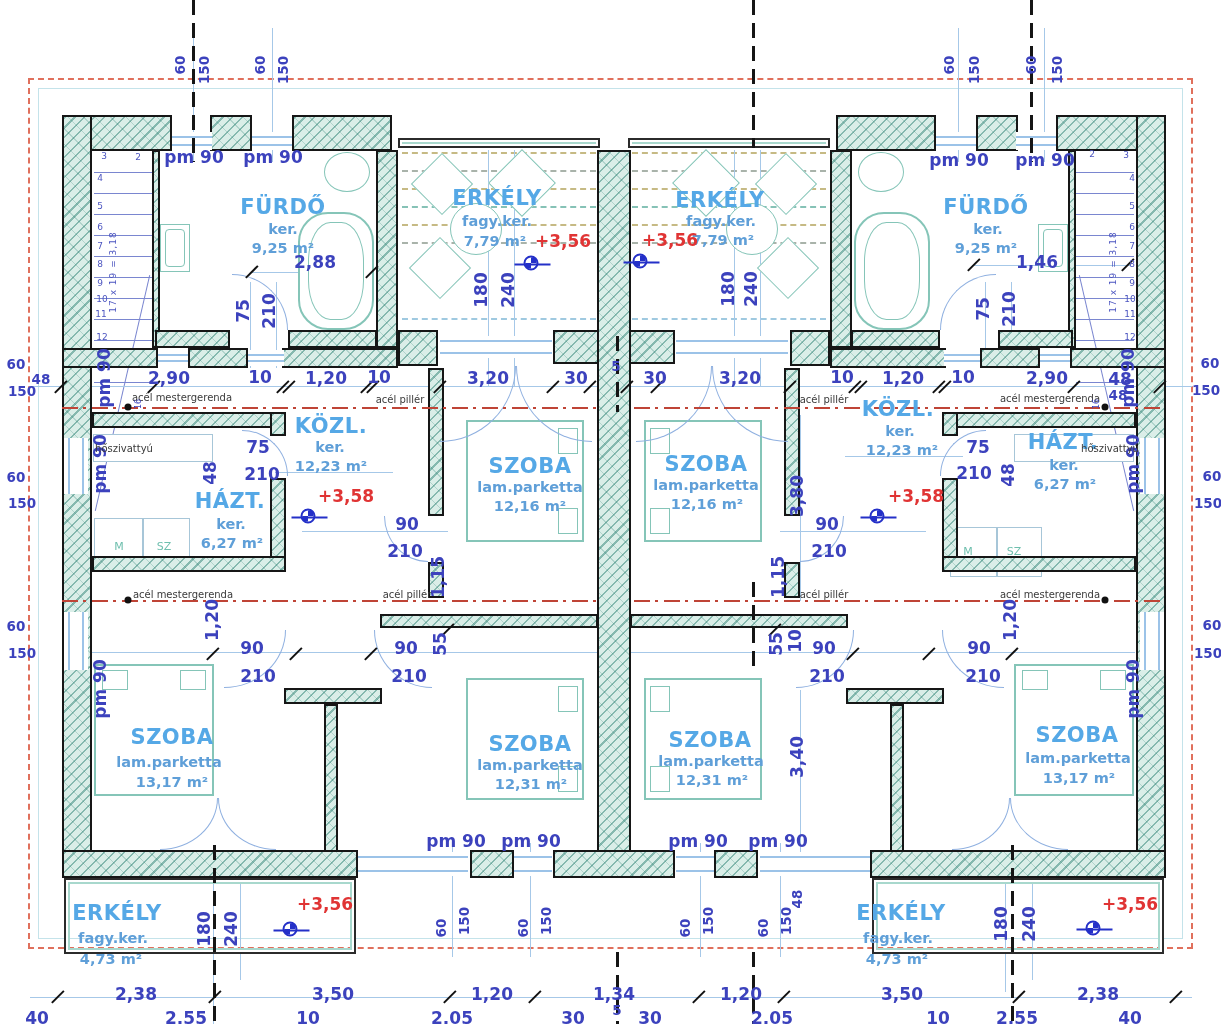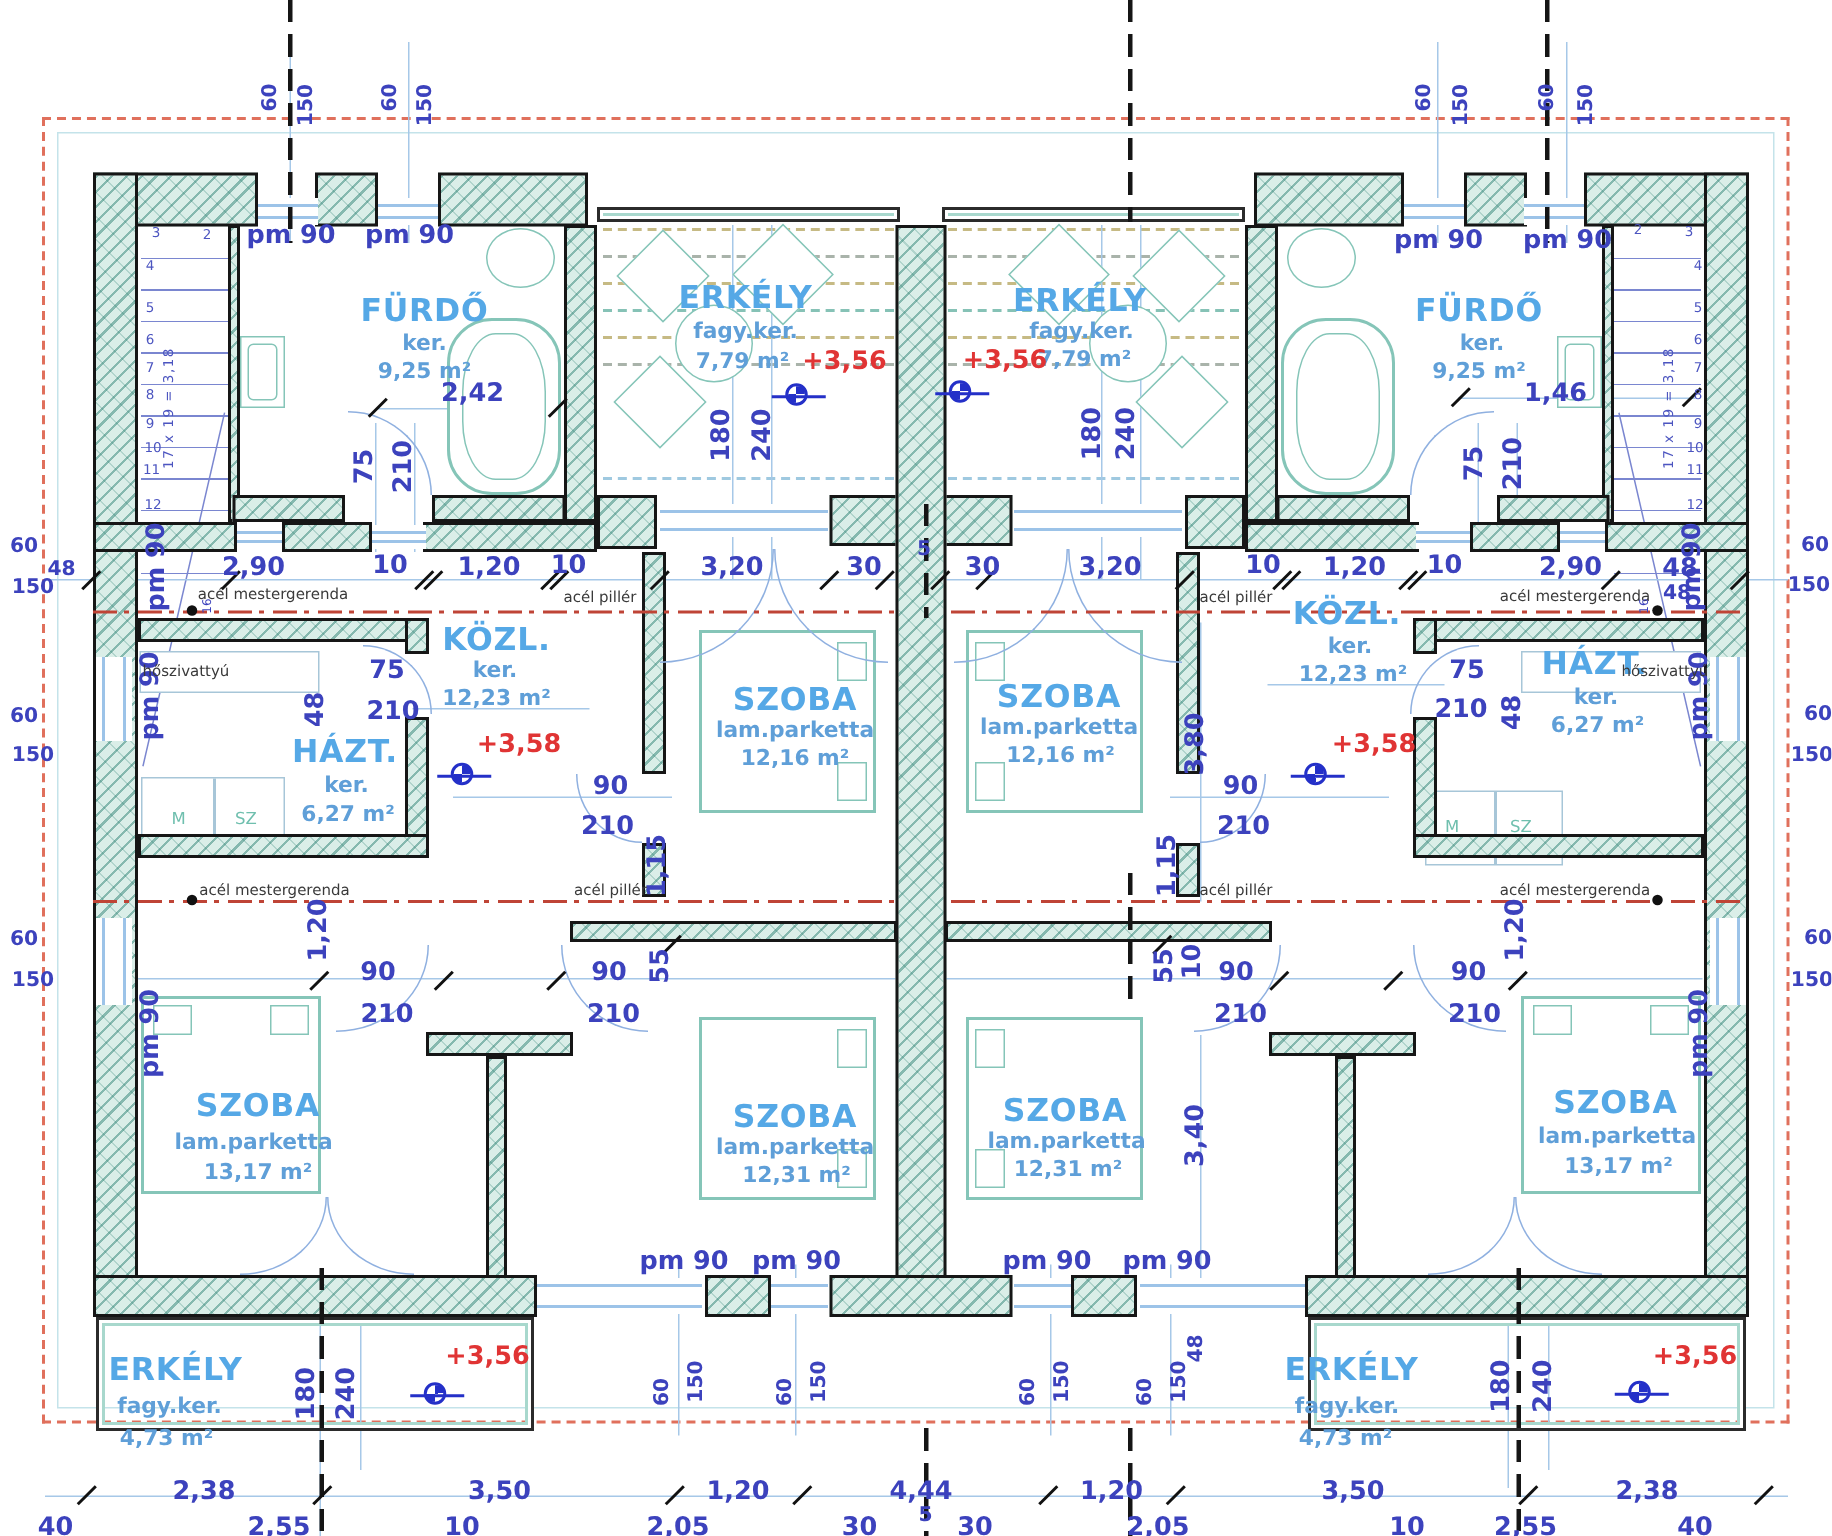--- a/index.html
+++ b/index.html
@@ -432,21 +432,21 @@
     <div class="lbl dim" style="left: 488px; top: 378px;">3,20</div>
     <div class="lbl dim" style="left: 576px; top: 378px;">30</div>
     <div class="lbl dim" style="left: 655px; top: 378px;">30</div>
     <div class="lbl dim" style="left: 740px; top: 378px;">3,20</div>
     <div class="lbl dim" style="left: 842px; top: 377px;">10</div>
     <div class="lbl dim" style="left: 903px; top: 378px;">1,20</div>
     <div class="lbl dim" style="left: 963px; top: 377px;">10</div>
     <div class="lbl dim" style="left: 1047px; top: 378px;">2,90</div>
     <div class="lbl dim" style="left: 1120px; top: 379px;">48</div>
     <div class="lbl dimS" style="left: 41px; top: 379px;">48</div>
-    <div class="lbl dim" style="left: 315px; top: 262px;">2,42</div>
+    <div class="lbl dim" style="left: 315px; top: 262px;">2,88</div>
     <div class="lbl dim" style="left: 1037px; top: 262px;">1,46</div>
     <div class="lbl dim r" style="left: 243px; top: 311px;">75</div>
     <div class="lbl dim r" style="left: 269px; top: 311px;">210</div>
     <div class="lbl dim r" style="left: 983px; top: 309px;">75</div>
     <div class="lbl dim r" style="left: 1009px; top: 309px;">210</div>
     <div class="lbl dim r" style="left: 481px; top: 290px;">180</div>
     <div class="lbl dim r" style="left: 508px; top: 290px;">240</div>
     <div class="lbl dim r" style="left: 728px; top: 289px;">180</div>
     <div class="lbl dim r" style="left: 751px; top: 289px;">240</div>
     <div class="lbl dimS" style="left: 16px; top: 364px;">60</div>
@@ -520,21 +520,21 @@
     <div class="lbl dimS r" style="left: 763px; top: 928px;">60</div>
     <div class="lbl dimS r" style="left: 786px; top: 921px;">150</div>
     <div class="lbl dimS r" style="left: 797px; top: 899px;">48</div>
     <div class="lbl dim r" style="left: 204px; top: 929px;">180</div>
     <div class="lbl dim r" style="left: 231px; top: 929px;">240</div>
     <div class="lbl dim r" style="left: 1001px; top: 924px;">180</div>
     <div class="lbl dim r" style="left: 1029px; top: 924px;">240</div>
     <div class="lbl dim" style="left: 136px; top: 994px;">2,38</div>
     <div class="lbl dim" style="left: 333px; top: 994px;">3,50</div>
     <div class="lbl dim" style="left: 492px; top: 994px;">1,20</div>
-    <div class="lbl dim" style="left: 614px; top: 994px;">4,44</div>
+    <div class="lbl dim" style="left: 614px; top: 994px;">1,34</div>
     <div class="lbl dim" style="left: 741px; top: 994px;">1,20</div>
     <div class="lbl dim" style="left: 902px; top: 994px;">3,50</div>
     <div class="lbl dim" style="left: 1098px; top: 994px;">2,38</div>
     <div class="lbl dimS" style="left: 617px; top: 1010px;">5</div>
     <div class="lbl dimS" style="left: 616px; top: 366px;">5</div>
     <div class="lbl dim" style="left: 37px; top: 1018px;">40</div>
     <div class="lbl dim" style="left: 186px; top: 1018px;">2,55</div>
     <div class="lbl dim" style="left: 308px; top: 1018px;">10</div>
     <div class="lbl dim" style="left: 452px; top: 1018px;">2,05</div>
     <div class="lbl dim" style="left: 573px; top: 1018px;">30</div>

